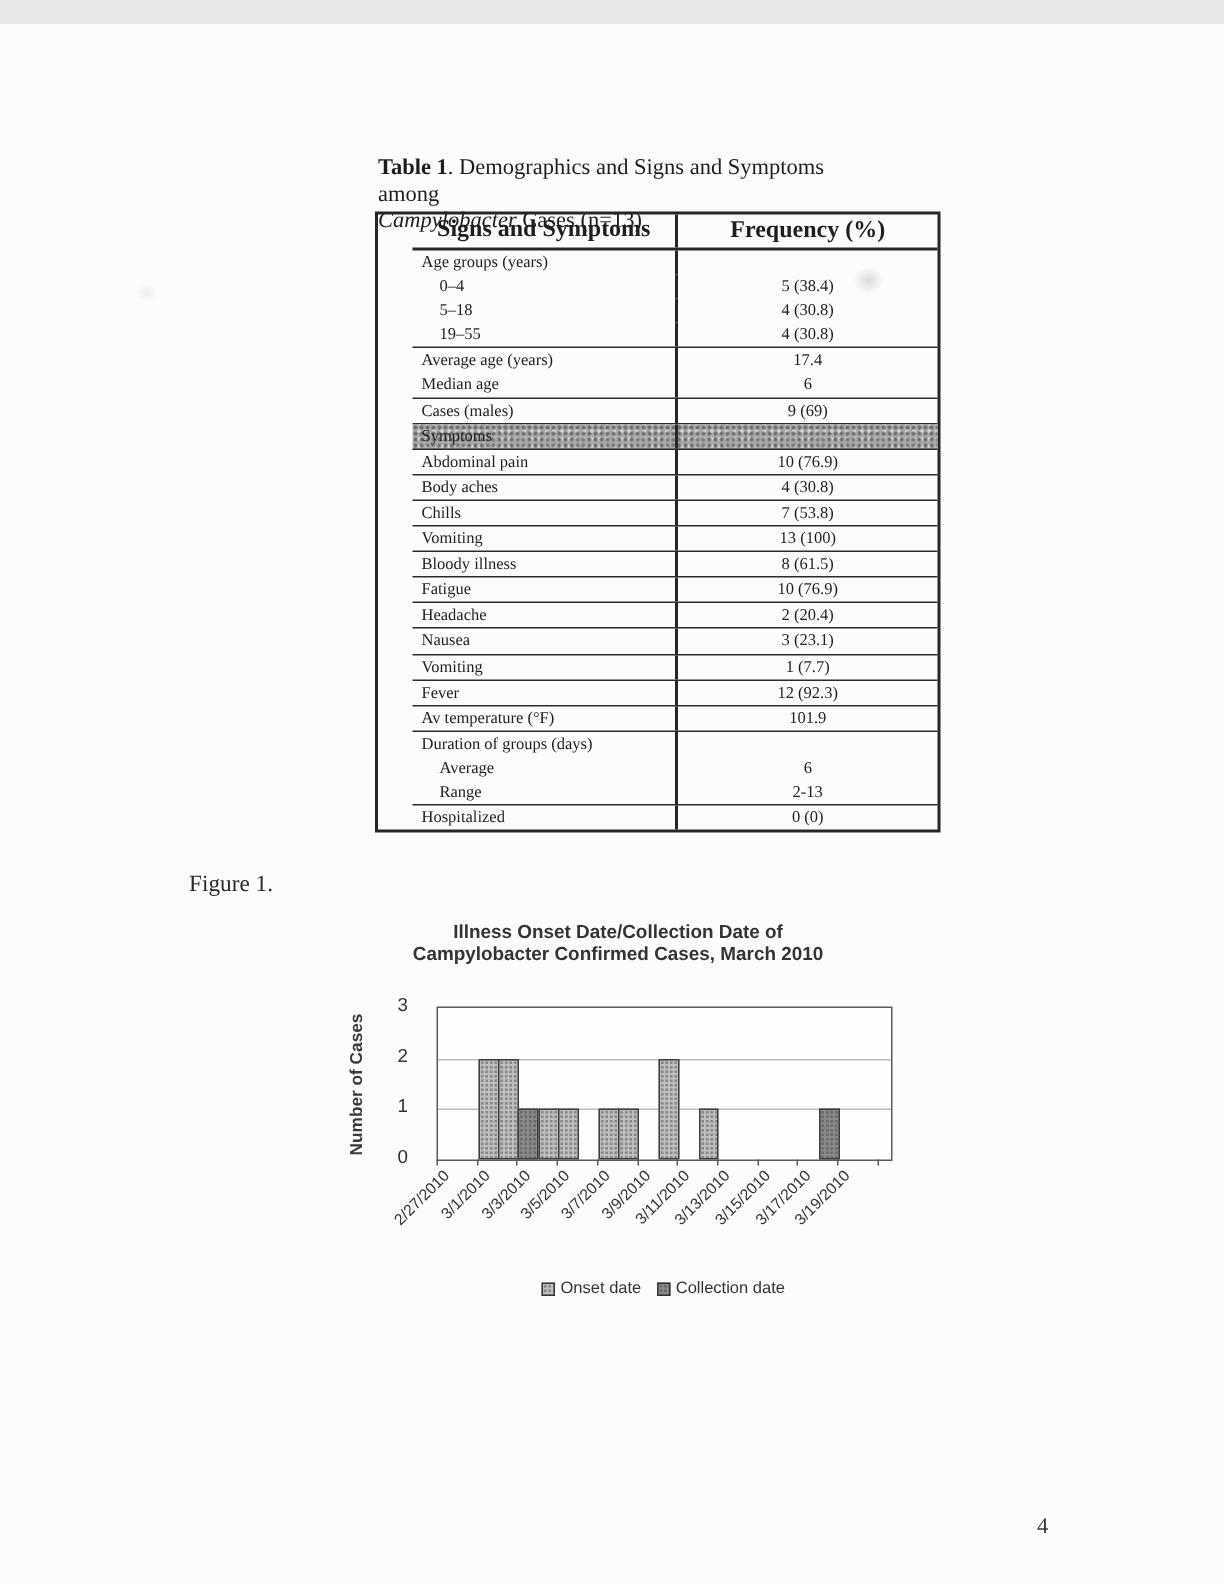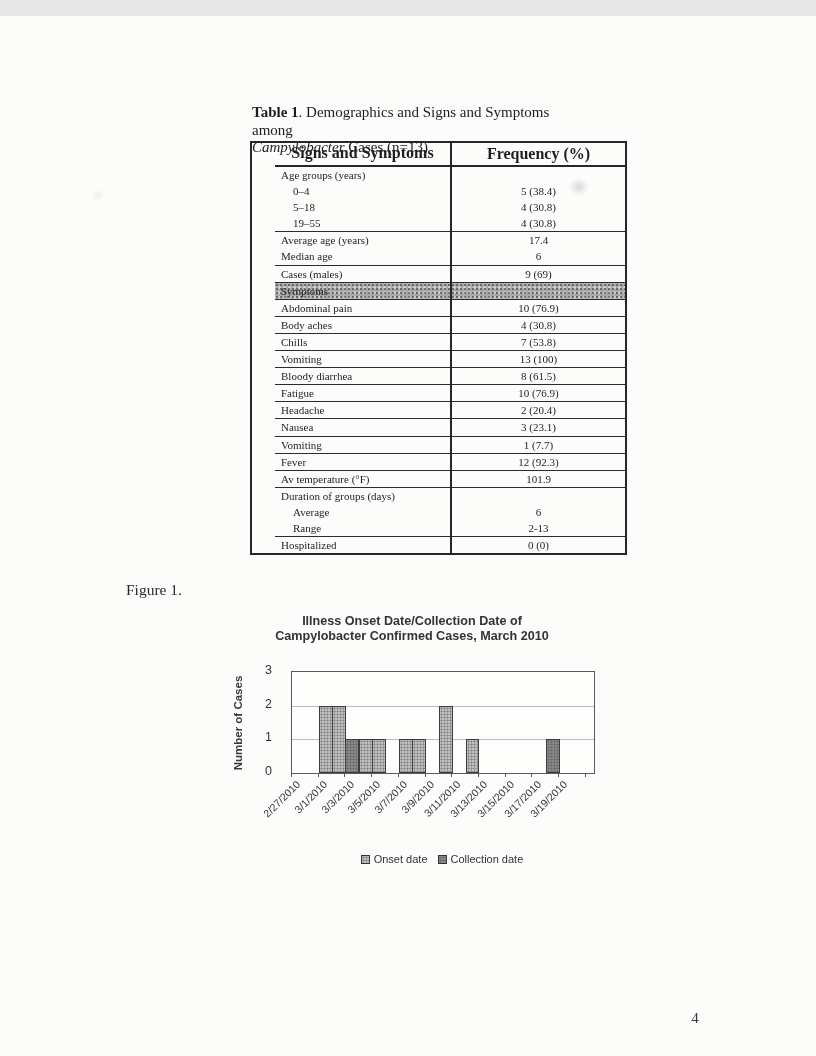--- a/index.html
+++ b/index.html
@@ -148,21 +148,21 @@
         </div>
         <div class="trow bordered">
           <div class="tcell lbl">Chills</div>
           <div class="tcell val">7 (53.8)</div>
         </div>
         <div class="trow bordered">
           <div class="tcell lbl">Vomiting</div>
           <div class="tcell val">13 (100)</div>
         </div>
         <div class="trow bordered">
-          <div class="tcell lbl">Bloody diarrhea</div>
+          <div class="tcell lbl">Bloody illness</div>
           <div class="tcell val">8 (61.5)</div>
         </div>
         <div class="trow bordered">
           <div class="tcell lbl">Fatigue</div>
           <div class="tcell val">10 (76.9)</div>
         </div>
         <div class="trow bordered">
           <div class="tcell lbl">Headache</div>
           <div class="tcell val">2 (20.4)</div>
         </div>

